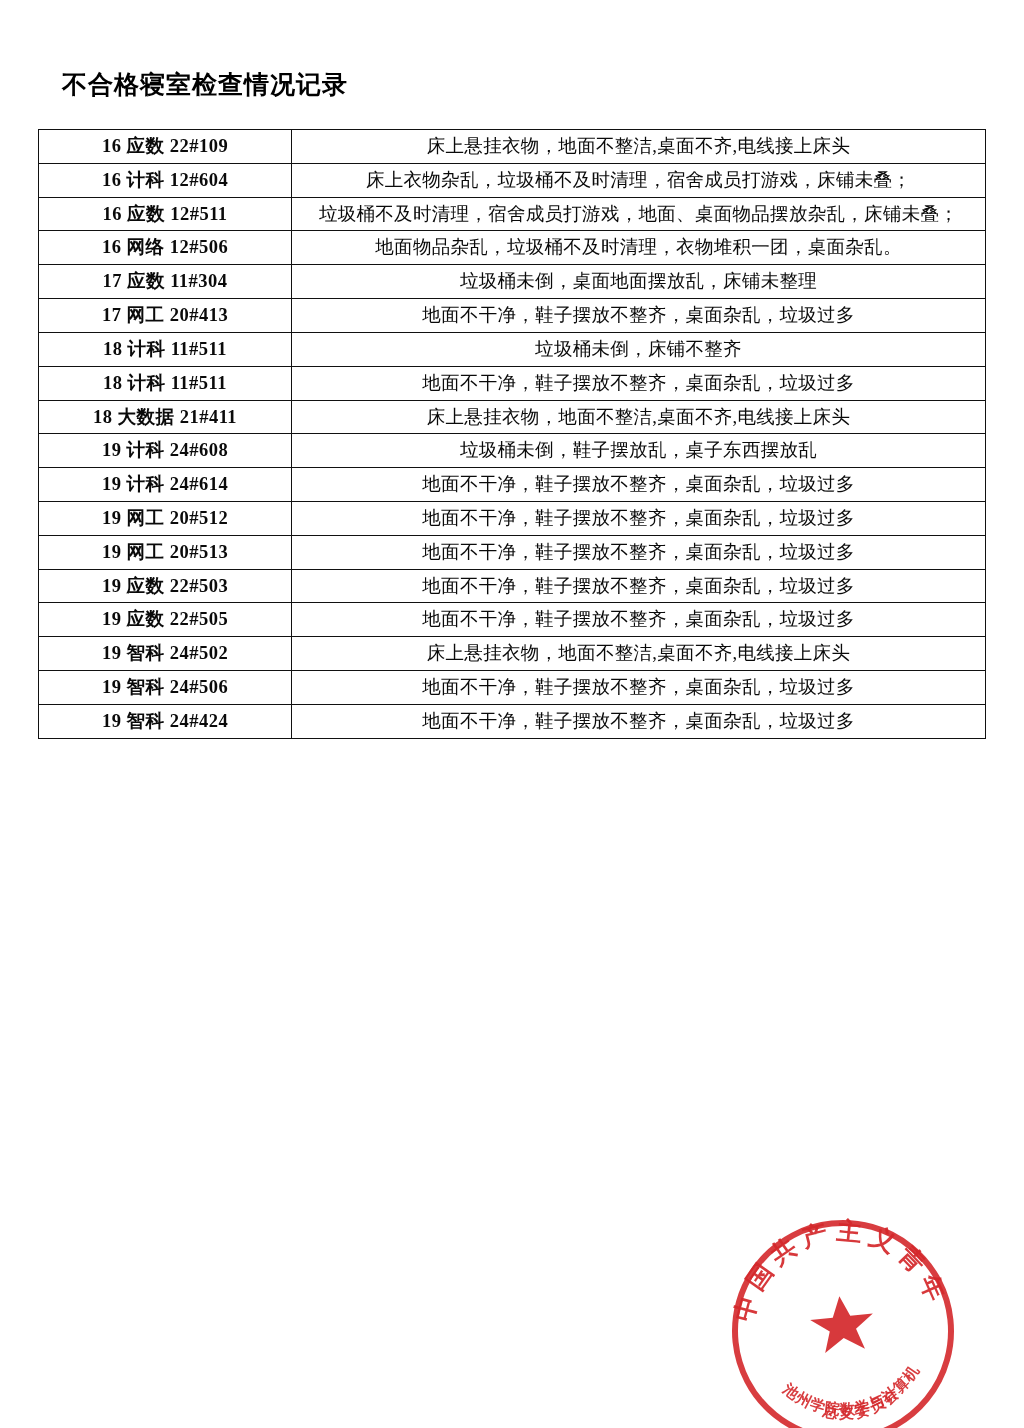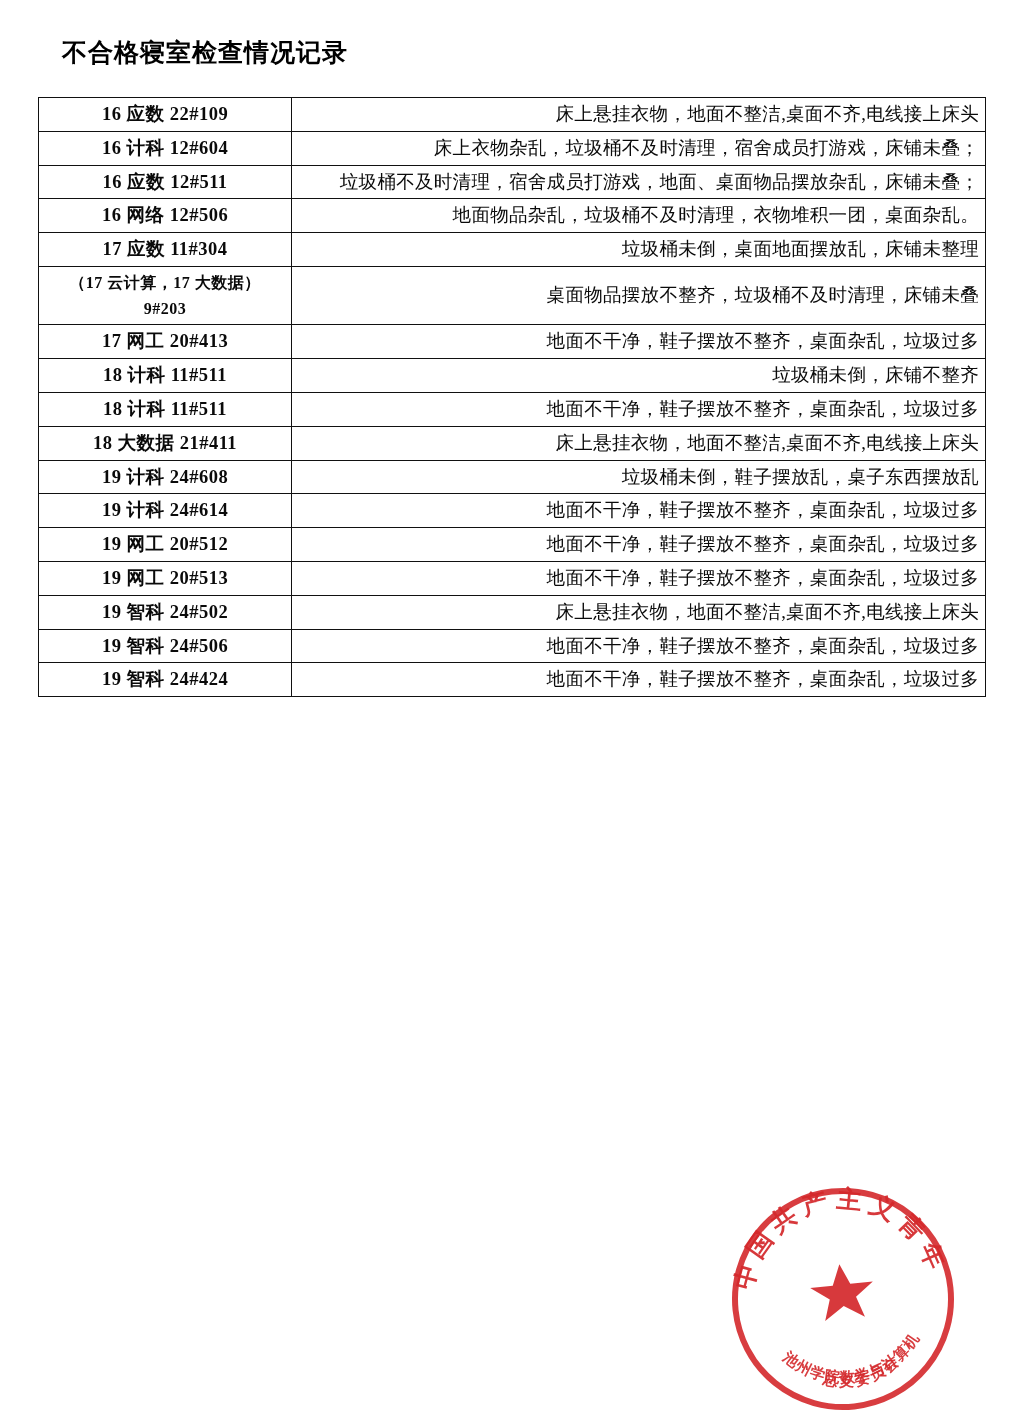--- a/index.html
+++ b/index.html
@@ -13,20 +13,21 @@
     position: relative;
     font-family: "Liberation Serif", "DejaVu Serif", serif;
     color: #111;
     overflow: hidden;
   }
   .page {
     position: relative;
     width: 1024px;
     height: 1220px;
     box-sizing: border-box;
+    margin-top: 32px;
   }
   .doc-title {
     position: absolute;
     left: 62px;
     top: 36px;
     font-family: "DejaVu Sans", "Liberation Sans", sans-serif;
     font-weight: bold;
     font-size: 25px;
     letter-spacing: 1px;
     color: #000;
@@ -51,21 +52,21 @@
     color: #0a0a0a;
   }
   td.room-cell {
     width: 240px;
     text-align: center;
     font-weight: bold;
     letter-spacing: 0.5px;
     white-space: pre-line;
   }
   td.issue-cell {
-    text-align: right;
+    text-align: center;
     padding-left: 12px;
     letter-spacing: 0.3px;
   }
   td.room-cell.small {
     font-size: 16px;
     line-height: 1.6;
   }
   
   .seal {
     position: absolute;
@@ -100,25 +101,20 @@
         </tr>
         <tr>
           <td class="room-cell">16 网络 12#506</td>
           <td class="issue-cell">地面物品杂乱，垃圾桶不及时清理，衣物堆积一团，桌面杂乱。</td>
         </tr>
         <tr>
           <td class="room-cell">17 应数  11#304</td>
           <td class="issue-cell">垃圾桶未倒，桌面地面摆放乱，床铺未整理</td>
         </tr>
         <tr>
-          <td class="room-cell small">（17 云计算，17 大数据）
-9#203</td>
-          <td class="issue-cell">桌面物品摆放不整齐，垃圾桶不及时清理，床铺未叠</td>
-        </tr>
-        <tr>
           <td class="room-cell">17 网工 20#413</td>
           <td class="issue-cell">地面不干净，鞋子摆放不整齐，桌面杂乱，垃圾过多</td>
         </tr>
         <tr>
           <td class="room-cell">18 计科 11#511</td>
           <td class="issue-cell">垃圾桶未倒，床铺不整齐</td>
         </tr>
         <tr>
           <td class="room-cell">18 计科 11#511</td>
           <td class="issue-cell">地面不干净，鞋子摆放不整齐，桌面杂乱，垃圾过多</td>
@@ -134,20 +130,28 @@
         <tr>
           <td class="room-cell">19 计科 24#614</td>
           <td class="issue-cell">地面不干净，鞋子摆放不整齐，桌面杂乱，垃圾过多</td>
         </tr>
         <tr>
           <td class="room-cell">19 网工 20#512</td>
           <td class="issue-cell">地面不干净，鞋子摆放不整齐，桌面杂乱，垃圾过多</td>
         </tr>
         <tr>
           <td class="room-cell">19 网工 20#513</td>
+          <td class="issue-cell">地面不干净，鞋子摆放不整齐，桌面杂乱，垃圾过多</td>
+        </tr>
+        <tr>
+          <td class="room-cell">19 应数 22#503</td>
+          <td class="issue-cell">地面不干净，鞋子摆放不整齐，桌面杂乱，垃圾过多</td>
+        </tr>
+        <tr>
+          <td class="room-cell">19 应数 22#505</td>
           <td class="issue-cell">地面不干净，鞋子摆放不整齐，桌面杂乱，垃圾过多</td>
         </tr>
         <tr>
           <td class="room-cell">19 智科 24#502</td>
           <td class="issue-cell">床上悬挂衣物，地面不整洁,桌面不齐,电线接上床头</td>
         </tr>
         <tr>
           <td class="room-cell">19 智科 24#506</td>
           <td class="issue-cell">地面不干净，鞋子摆放不整齐，桌面杂乱，垃圾过多</td>
         </tr>

